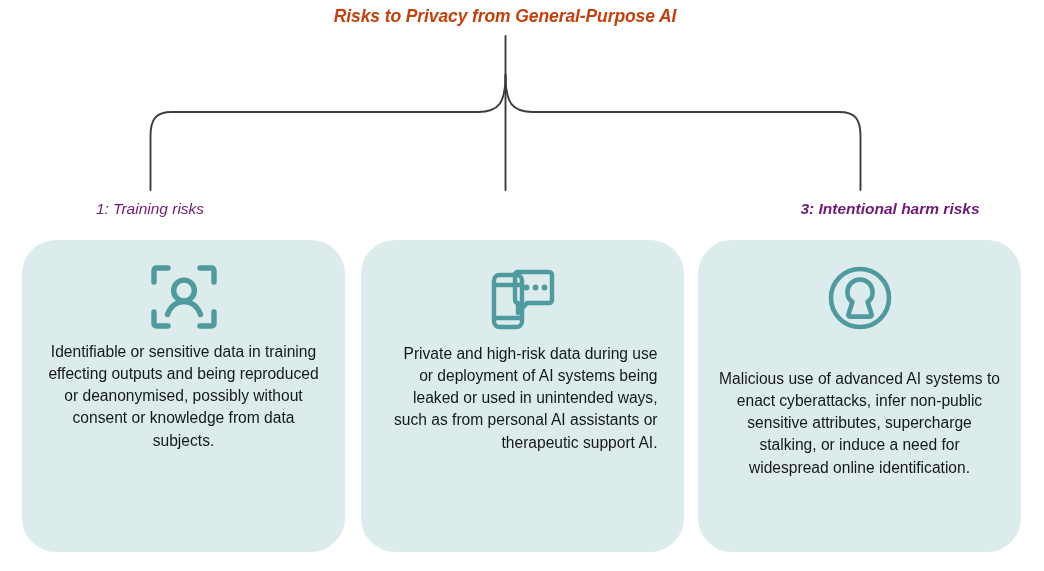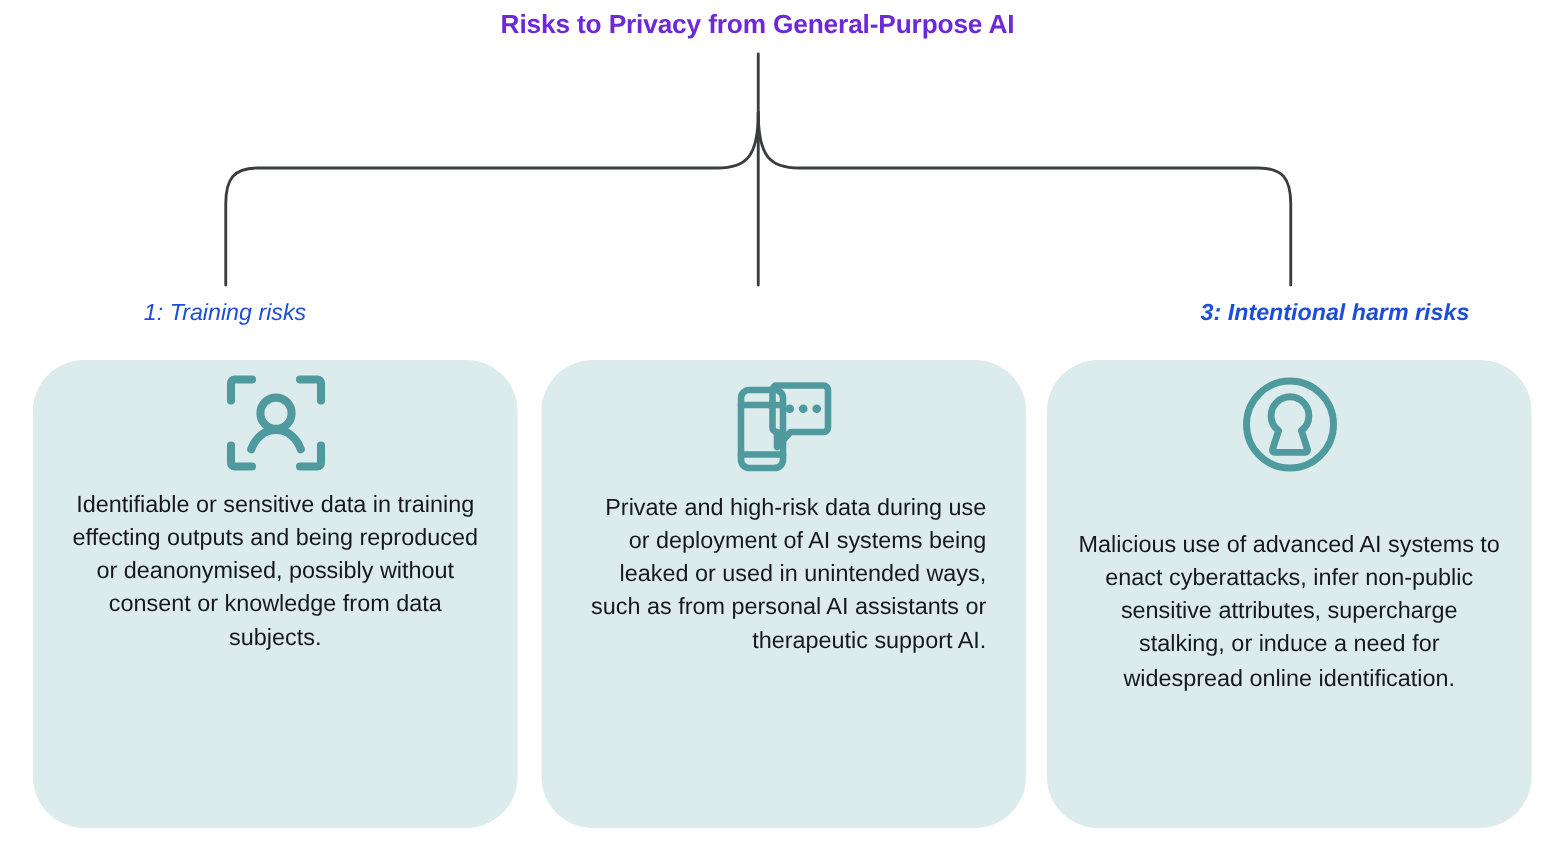--- a/index.html
+++ b/index.html
@@ -21,61 +21,62 @@
 
   
   #diagram-title {
     position: absolute;
     left: 0;
     top: 6px;
     width: 1010px;
     text-align: center;
     font-size: 17.5px;
     font-weight: bold;
-    color: #6d28d9;
+    color: #c2410c;
     letter-spacing: -0.1px;
     white-space: nowrap;
+    font-style: italic;
   }
 
   
   #connectors {
     position: absolute;
     left: 0;
     top: 0;
     width: 1044px;
     height: 571px;
     pointer-events: none;
   }
 
   
   .branch-label {
     position: absolute;
     font-size: 15.5px;
     font-style: italic;
-    color: #1d4ed8;
+    color: #701a75;
     white-space: nowrap;
     text-align: center;
   }
   #branch-label-1 { left: 40px;  top: 200px; width: 220px; }
   #branch-label-2 { left: 400px; top: 200px; width: 210px; }
   #branch-label-3 { left: 740px; top: 200px; width: 300px; font-weight: bold; }
 
   
   .card {
     position: absolute;
     top: 240px;
     width: 323px;
     height: 312px;
     background: #dcebec;
     border-radius: 34px;
     box-sizing: border-box;
     display: flex;
     flex-direction: column;
     align-items: center;
-    padding-top: 6px;
+    padding-top: 21px;
   }
   #card-1 { left: 22px; }
   #card-2 { left: 361px; }
   #card-3 { left: 698px; gap: 26px; }
 
   .card-icon {
     width: 72px;
     height: 72px;
     display: block;
     margin-bottom: 8px;

